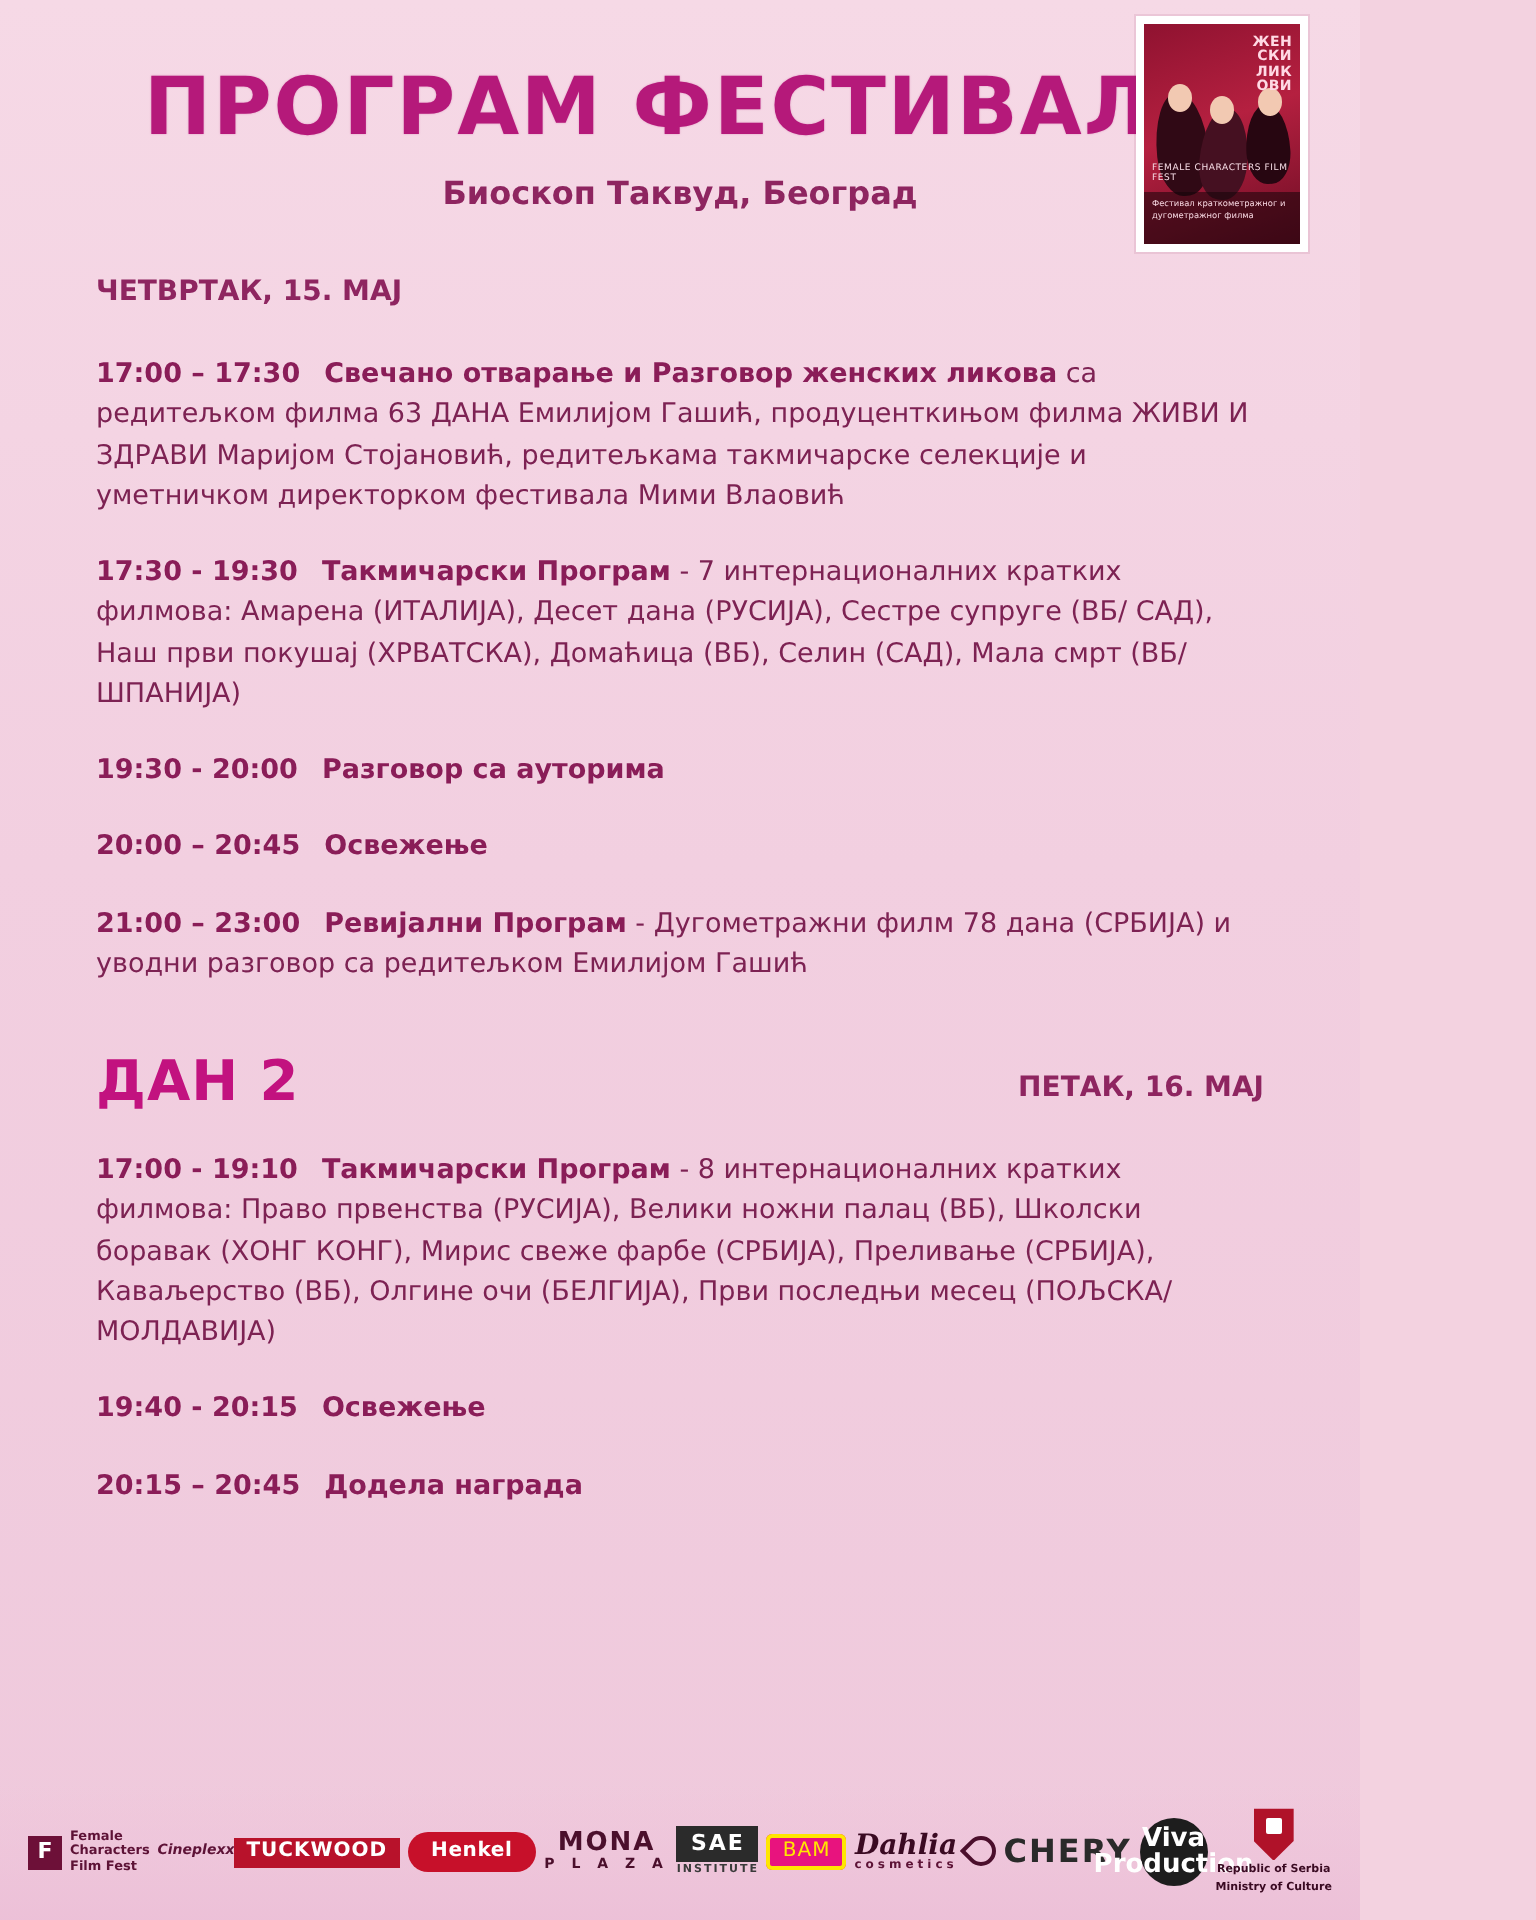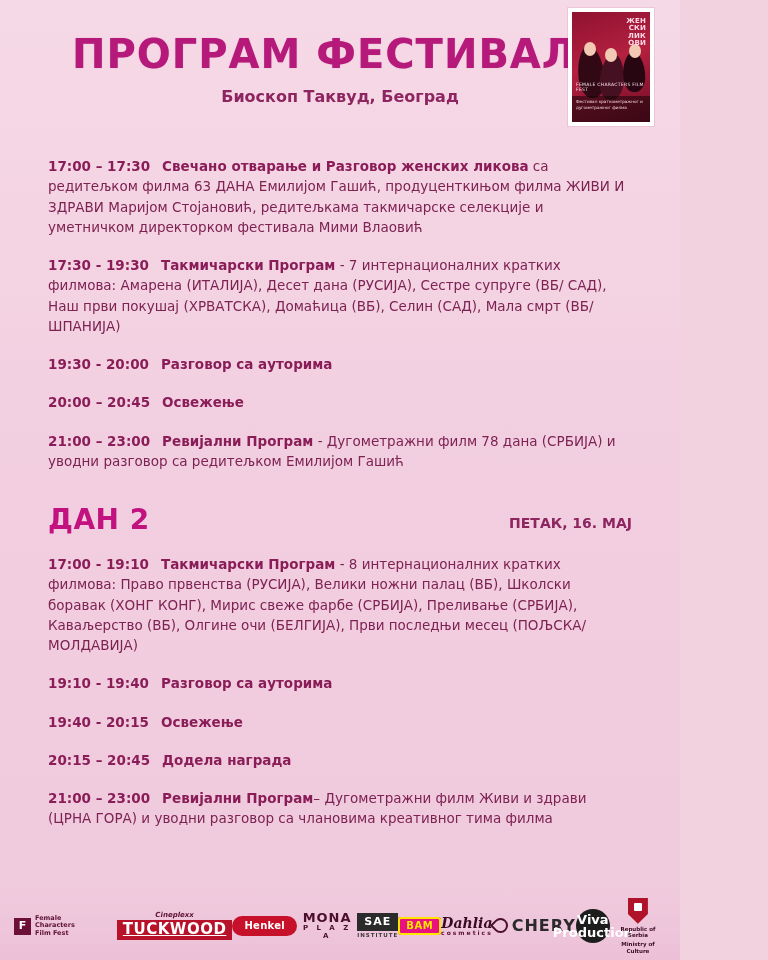--- a/index.html
+++ b/index.html
@@ -167,38 +167,38 @@
   .sp1 { gap: 4px; }
   .sq {
     width: 17px; height: 17px;
     background: #6d1038;
     color: #fff;
     font-size: 11px;
     display: flex; align-items: center; justify-content: center;
     font-weight: 800;
   }
   .sp1 .txt { font-size: 6.5px; text-align: left; line-height: 1.15; color:#5d1236; }
-  .sp2 { flex-direction: column; margin-left: 42px; }
+  .sp2 { flex-direction: row; }
   .sp2 .scriptline { font-size: 7px; font-style: italic; color:#5d1236; }
   .sp2 .box {
-    background: #b8122b; color: #fff; font-size: 15px; font-weight: 800;
-    padding: 2px 6px; letter-spacing: .5px; margin-top: 1px; text-decoration: underline;
+    background: #b8122b; color: #fff; font-size: 10px; font-weight: 800;
+    padding: 2px 6px; letter-spacing: .5px; margin-top: 1px;
   }
   .pill {
     background: #c7102a; color: #fff; font-weight: 800; font-size: 10px;
     border-radius: 20px; padding: 5px 12px; letter-spacing: .3px;
   }
   .sp4 { flex-direction: column; line-height: 1.1; }
   .sp4 .m { font-size: 13px; font-weight: 800; letter-spacing: 1px; color:#4b0f2c;}
   .sp4 .p { font-size: 7px; letter-spacing: 3px; color:#4b0f2c;}
   .sae { background:#2b2b2b; color:#fff; font-size:11px; font-weight:800; padding:3px 7px; letter-spacing:1px;}
   .sae-sub { font-size:5.5px; letter-spacing:1px; color:#3a3a3a; margin-top:2px;}
   .sp5 { flex-direction: column; align-items:center;}
   .bam {
-    background: #e8137e; color: #ffe600; font-weight: 700; font-size: 10px;
+    background: #e8137e; color: #ffe600; font-weight: 400; font-size: 10px;
     padding: 4px 8px; border-radius: 3px; letter-spacing: .5px;
     box-shadow: 0 0 0 2px #ffe600 inset;
   }
   .dahlia { font-family: "DejaVu Serif", serif; font-style: italic; font-size: 14px; color:#3a0a22; }
   .dahlia-sub { font-size: 6px; letter-spacing: 2px; color:#5d1236; text-align:center;}
   .chery { display:flex; align-items:center; gap:4px; }
   .chery .sw { width:15px; height:15px; border:2px solid #4b0f2c; border-radius:50% 50% 50% 0; transform: rotate(45deg);}
   .chery .nm { font-size: 16px; font-weight: 800; letter-spacing: 1px; color:#2a2a2a;}
   .circ {
     width: 34px; height: 34px; border-radius: 50%; background: #1d1d1d;
@@ -241,20 +241,21 @@
       <div class="poster-bottom">Фестивал краткометражног и дугометражног филма</div>
     </div>
   </div>
 
   <div class="title">ПРОГРАМ ФЕСТИВАЛА</div>
   <div class="subtitle">Биоскоп Таквуд, Београд</div>
 
   <div class="content">
 
     <div class="day-head">
+      <div class="day-date">ЧЕТВРТАК, 15. МАЈ</div>
     </div>
 
     <div class="entry">
       <span class="time">17:00 – 17:30</span><span class="label">Свечано отварање и Разговор женских ликова</span><span class="body"> са редитељком филма 63 ДАНА Емилијом Гашић, продуценткињом филма ЖИВИ И ЗДРАВИ Маријом Стојановић, редитељкама такмичарске селекције и уметничком директорком фестивала Мими Влаовић</span>
     </div>
 
     <div class="entry">
       <span class="time">17:30 - 19:30</span><span class="label">Такмичарски Програм</span><span class="body"> - 7 интернационалних кратких филмова: Амарена (ИТАЛИЈА), Десет дана (РУСИЈА), Сестре супруге (ВБ/ САД), Наш први покушај (ХРВАТСКА), Домаћица (ВБ), Селин (САД), Мала смрт (ВБ/ШПАНИЈА)</span>
     </div>
 
@@ -272,35 +273,29 @@
 
     <div class="day-head">
       <div class="day-name">ДАН 2</div>
       <div class="day-date">ПЕТАК, 16. МАЈ</div>
     </div>
 
     <div class="entry">
       <span class="time">17:00 - 19:10</span><span class="label">Такмичарски Програм</span><span class="body"> - 8 интернационалних кратких филмова: Право првенства (РУСИЈА), Велики ножни палац (ВБ), Школски боравак (ХОНГ КОНГ), Мирис свеже фарбе (СРБИЈА), Преливање (СРБИЈА), Каваљерство (ВБ), Олгине очи (БЕЛГИЈА), Први последњи месец (ПОЉСКА/МОЛДАВИЈА)</span>
     </div>
 
-    <div class="entry">
-      <span class="time">19:10 - 19:40</span><span class="label">Разговор са ауторима</span><span class="body"></span>
-    </div>
 
     <div class="entry">
       <span class="time">19:40 - 20:15</span><span class="label">Освежење</span><span class="body"></span>
     </div>
 
     <div class="entry">
       <span class="time">20:15 – 20:45</span><span class="label">Додела награда</span><span class="body"></span>
     </div>
 
-    <div class="entry">
-      <span class="time">21:00 – 23:00</span><span class="label">Ревијални Програм</span><span class="body">– Дугометражни филм Живи и здрави (ЦРНА ГОРА) и уводни разговор са члановима креативног тима филма</span>
-    </div>
 
   </div>
 
   <div class="sponsors">
 
     <div class="sp sp1">
       <div class="sq">F</div>
       <div class="txt">
         <div>Female</div>
         <div>Characters</div>

